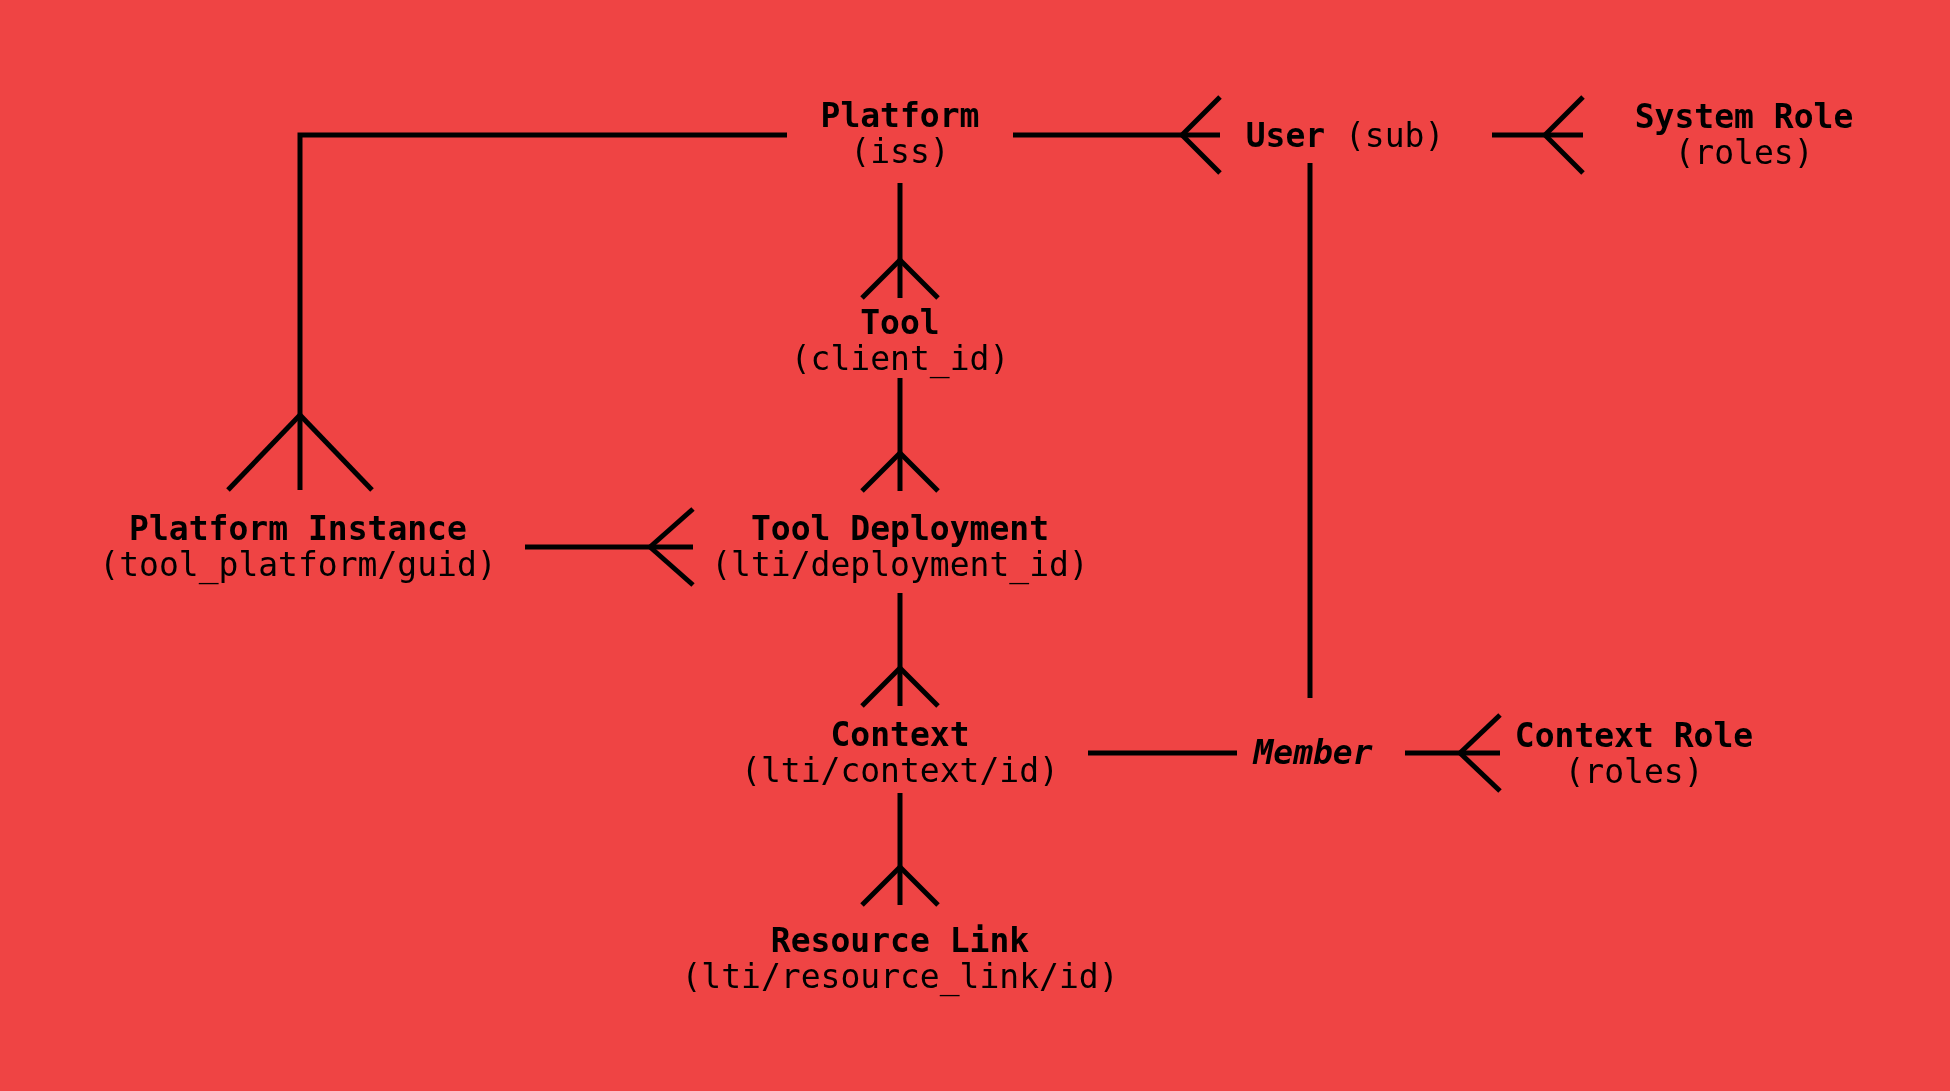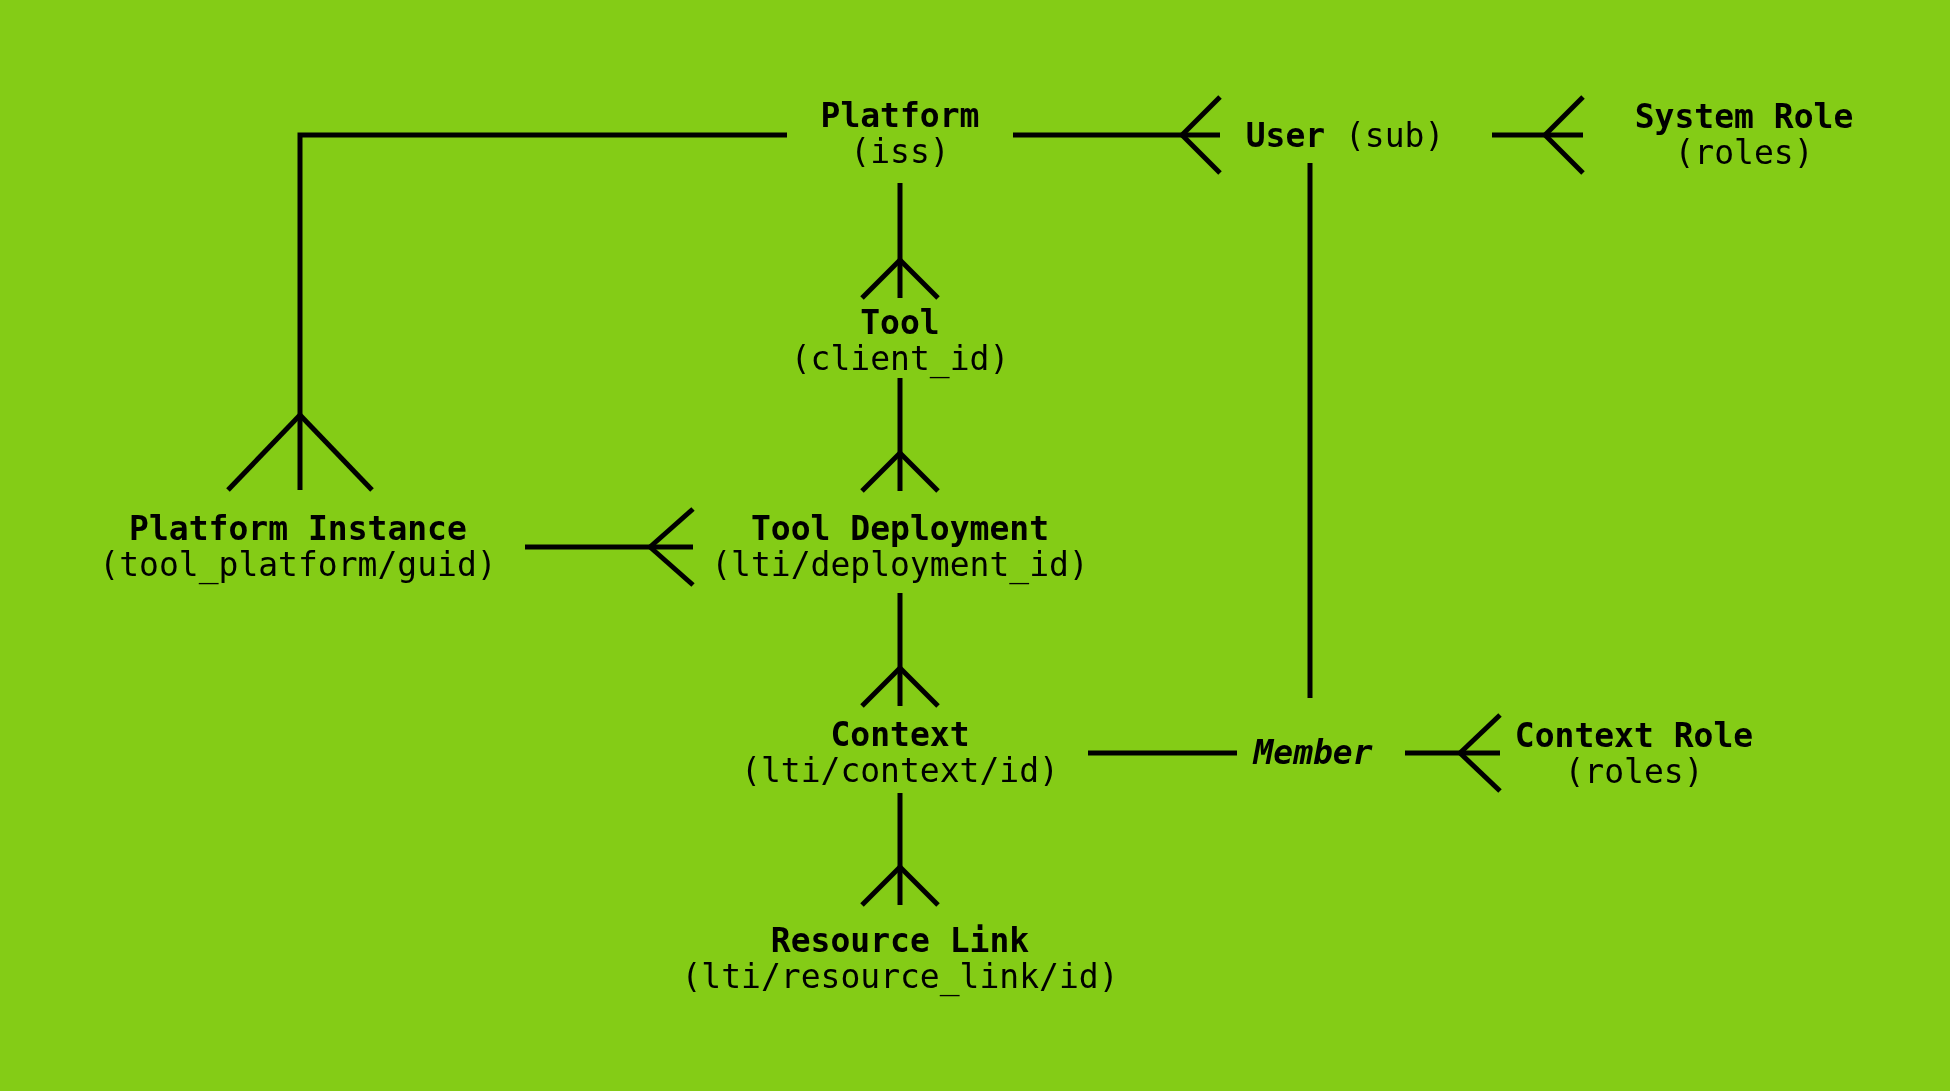--- a/index.html
+++ b/index.html
@@ -4,21 +4,21 @@
 <style>
   html, body {
     margin: 0;
     padding: 0;
     background: #ffffff;
   }
   .canvas {
     position: relative;
     width: 1950px;
     height: 1091px;
-    background: #84cc16;
+    background: #ef4444;
     overflow: hidden;
   }
   svg { display: block; }
   svg .stroke {
     fill: none;
     stroke-linecap: butt;
     stroke-linejoin: miter;
   }
   svg text {
     font-family: "DejaVu Sans Mono", "Liberation Mono", monospace;

